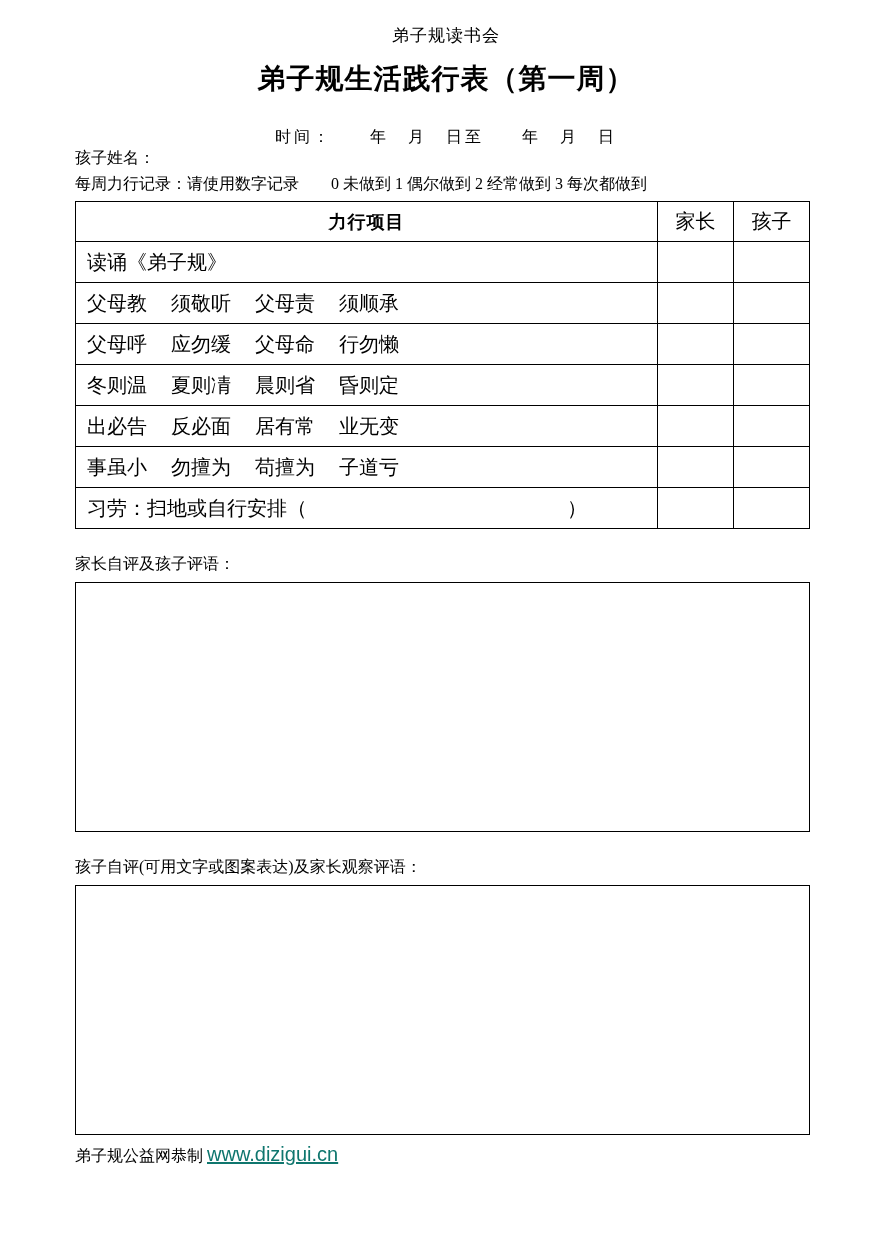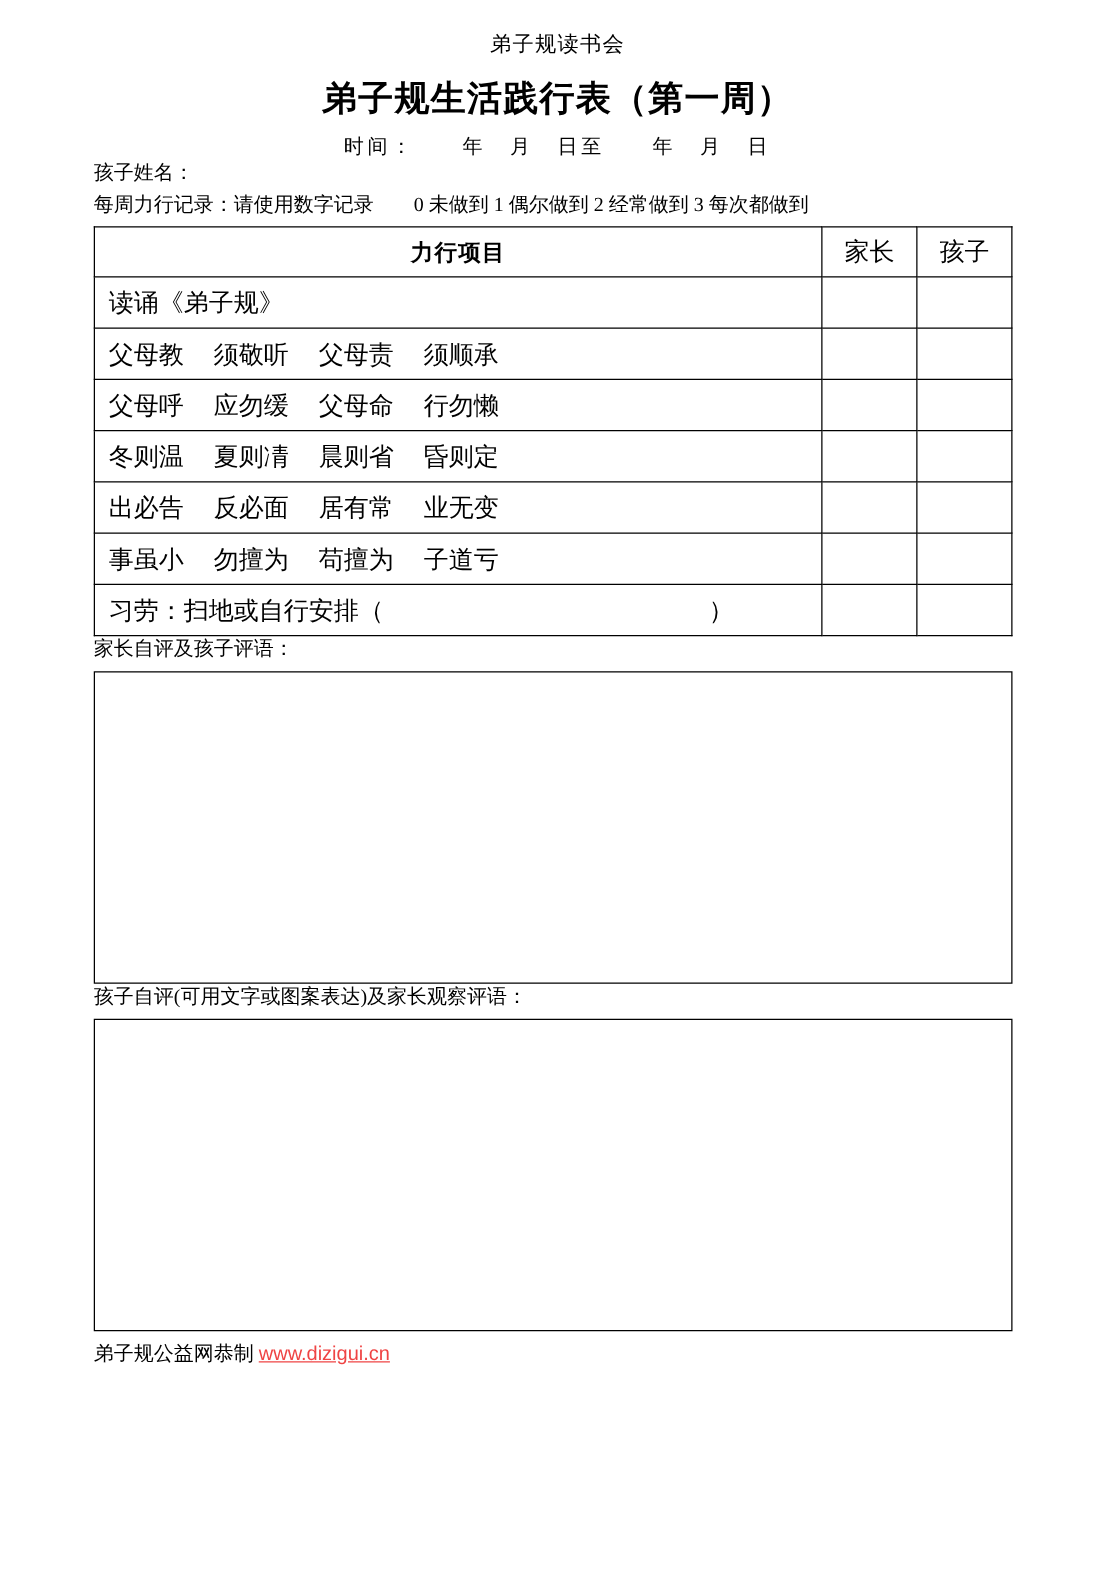--- a/index.html
+++ b/index.html
@@ -20,21 +20,21 @@
     font-size: 17px;
     letter-spacing: 1px;
   }
   .doc-title {
     margin-top: 13px;
     font-size: 28px;
     font-weight: bold;
     letter-spacing: 1px;
   }
   .time-line {
-    margin-top: 9px;
+    margin-top: 29px;
     font-size: 16px;
     letter-spacing: 3px;
   }
   .content {
     margin-left: 75px;
     width: 735px;
   }
   .child-name-label {
     font-size: 16px;
   }
@@ -59,38 +59,39 @@
   .practice-table .col-score { width: 76px; }
   .practice-table thead th { height: 40px; text-align: center; }
   .practice-table thead th.item-header { font-weight: bold; font-size: 18px; letter-spacing: 1px; }
   .practice-table tbody td { height: 41px; font-family: Liberation Mono, monospace; }
   .practice-table td.item-cell {
     text-align: left;
     padding-left: 11px;
     white-space: pre-wrap;
   }
   .section-label {
+    margin-top: 25px;
     font-size: 16px;
   }
   .comment-box {
     margin-top: 7px;
     width: 735px;
     height: 250px;
     border: 1.5px solid #000000;
     background: #ffffff;
   }
   .doc-footer {
     margin-top: 8px;
     font-size: 16px;
   }
   .footer-link {
-    color: #ef4444;
+    color: #0f766e;
     text-decoration: underline;
     font-family: "Liberation Sans", "DejaVu Sans", sans-serif;
-    font-size: 16px;
+    font-size: 20px;
   }
 </style>
 </head>
 <body>
 
 <div class="page">
 
   <div class="doc-header">
     <div class="club-name">弟子规读书会</div>
     <div class="doc-title">弟子规生活践行表（第一周）</div>

